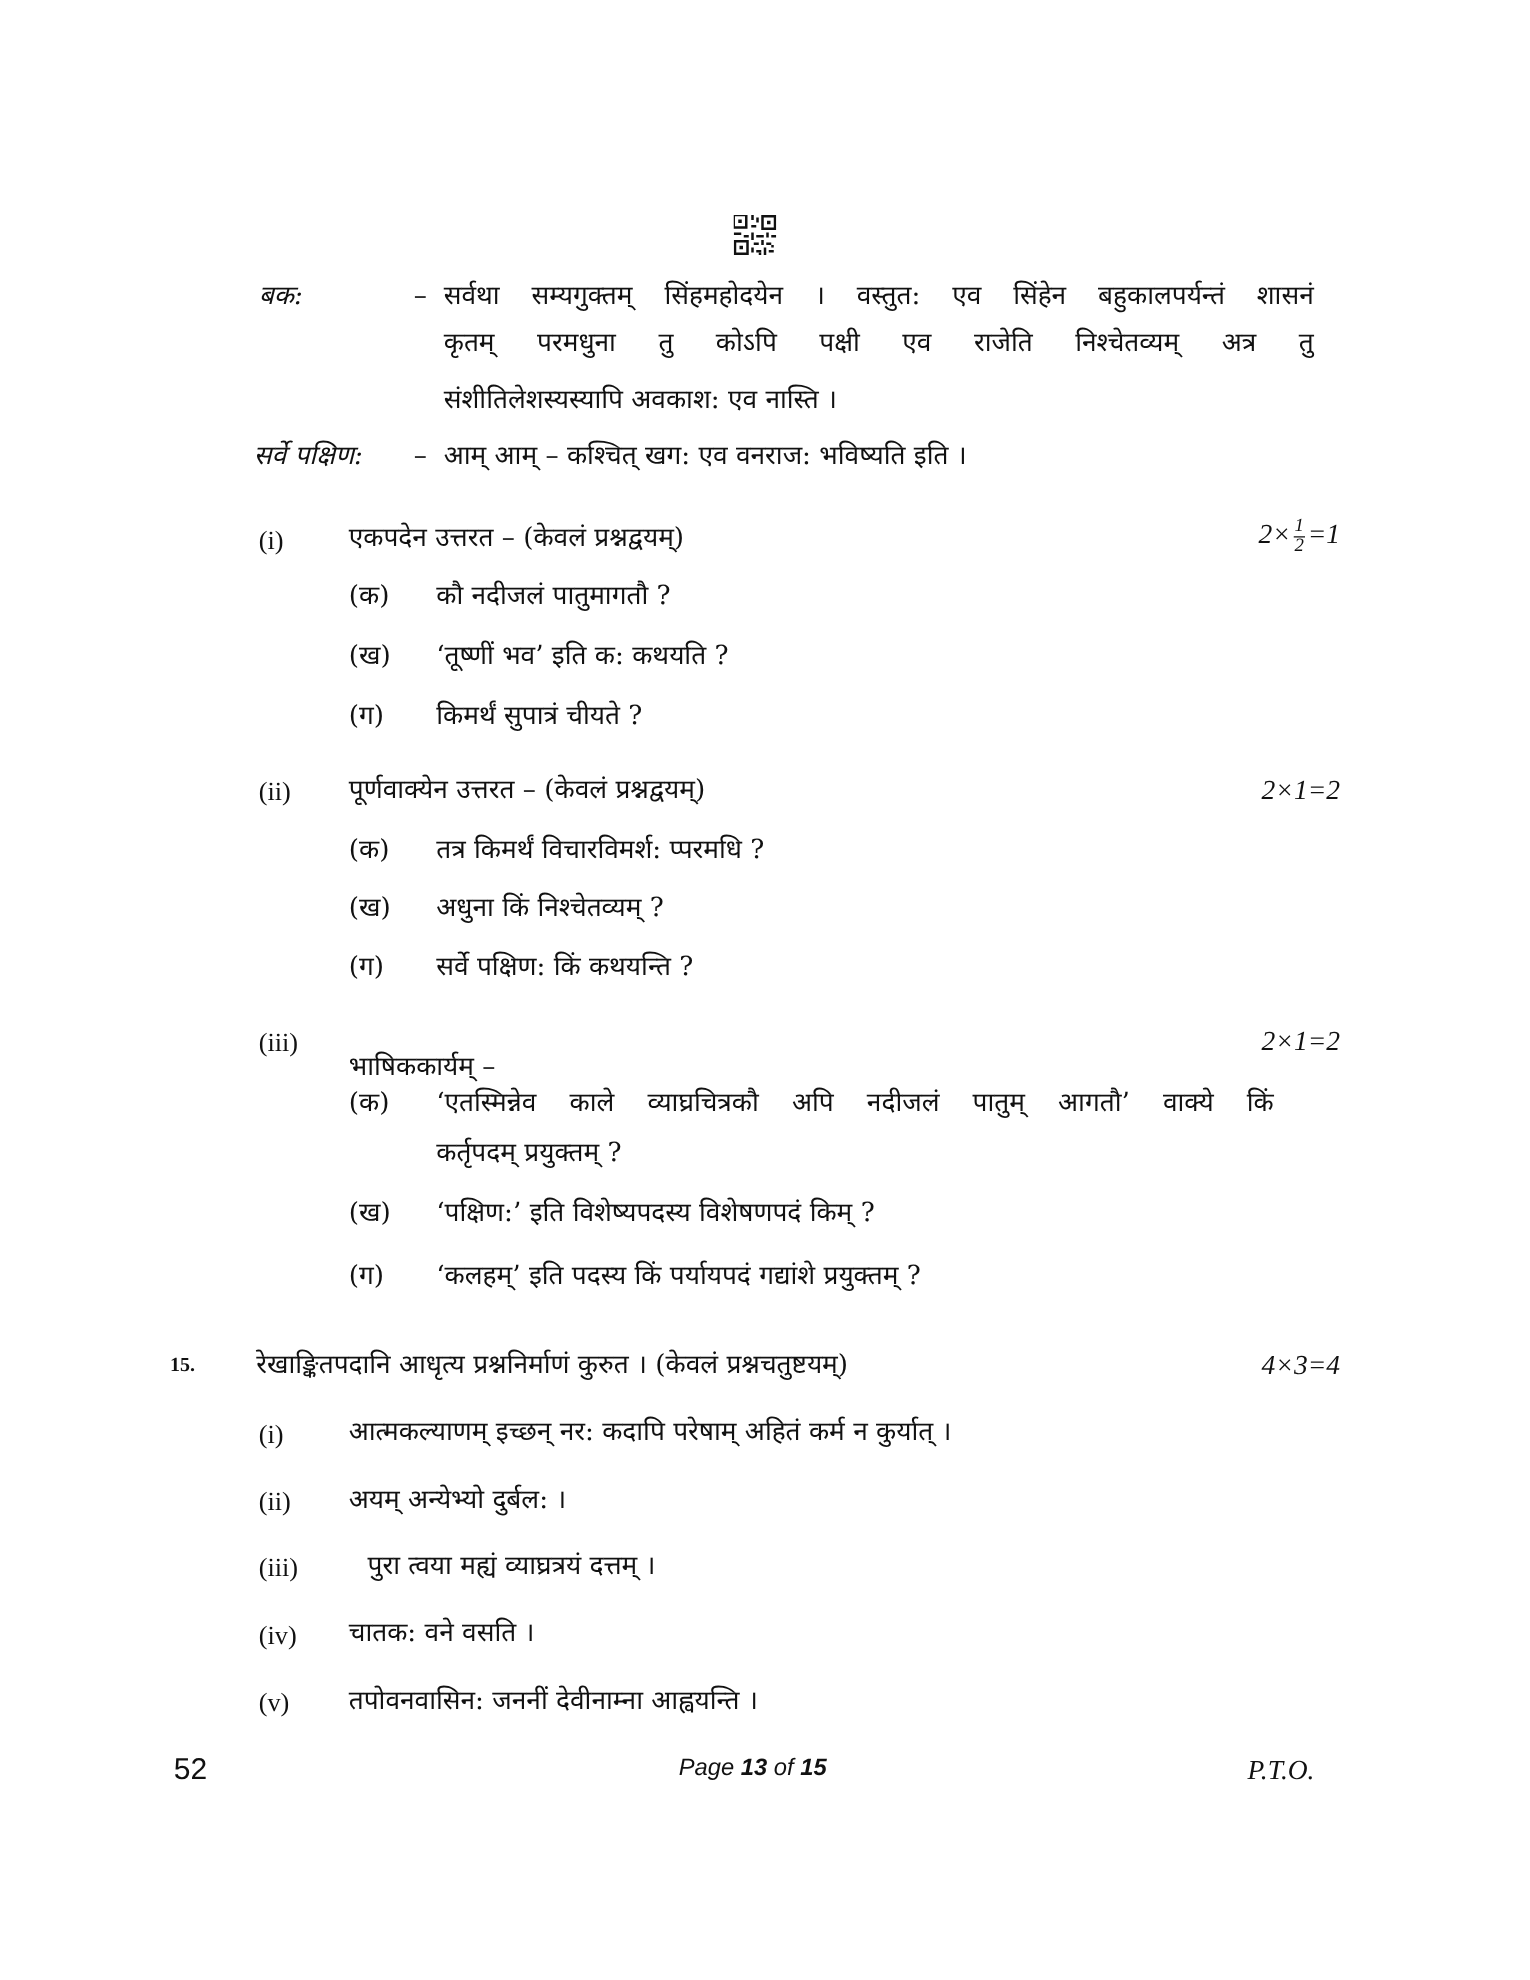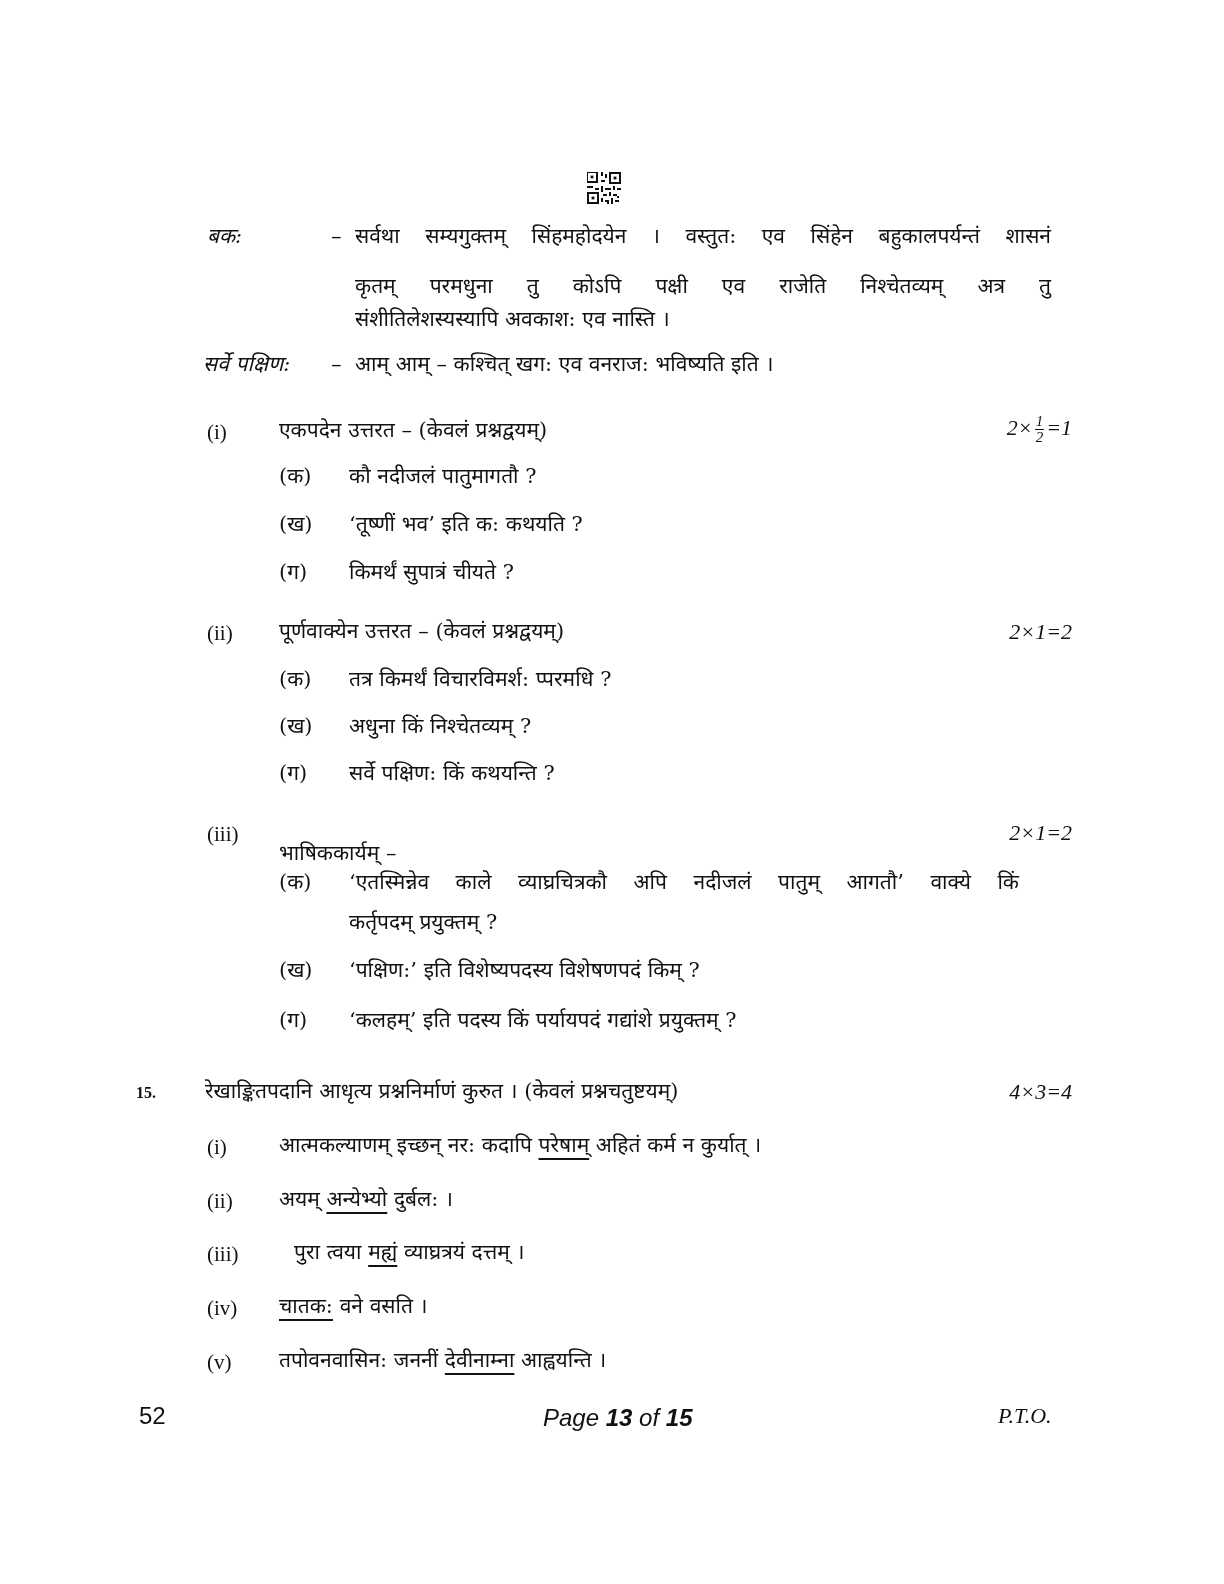--- a/index.html
+++ b/index.html
@@ -12,26 +12,26 @@
   .qr {
     left: 587px; top: 172px; width: 34px; height: 32px;
   }
   .dev { font-size: 21px; line-height: 28px; white-space: nowrap; text-align: right; }
   .speaker { font-style: italic; font-size: 21px; }
   .dash { font-size: 21px; }
   .just { text-align: justify; text-align-last: justify; white-space: normal; }
   .roman { font-family: "Liberation Serif", "DejaVu Serif", serif; font-size: 21px; }
   .marks { font-family: "Liberation Serif", "DejaVu Serif", serif; font-style: italic; font-size: 22px; text-align: right; white-space: nowrap; }
   .qnum { font-family: "Liberation Serif", serif; font-weight: bold; font-size: 16px; }
-  .u { text-decoration: underline; text-underline-offset: 6px; text-decoration-thickness: 2px; }
+  .u { text-underline-offset: 6px; text-decoration-thickness: 2px; }
   .frac { display: inline-block; vertical-align: middle; text-align: center; font-size: 15px; line-height: 15px; margin: 0 2px; }
   .frac .num { display: block; border-bottom: 1px solid #111; padding: 0 1px; }
   .frac .den { display: block; }
   .footer-left { font-family: "Liberation Sans", sans-serif; font-size: 24px; }
-  .footer-mid { font-family: "Liberation Sans", sans-serif; font-style: italic; font-size: 24px; }
+  .footer-mid { font-family: "Liberation Sans", sans-serif; font-style: italic; font-size: 19px; }
   .footer-mid b { font-weight: bold; }
   .footer-right { font-family: "Liberation Serif", serif; font-style: italic; font-size: 22px; }
 </style>
 </head>
 <body>
 
 <svg class="abs qr" viewBox="0 0 17 16" width="34" height="32">
   <rect x="0" y="0" width="5" height="5" fill="none" stroke="#111" stroke-width="1"></rect>
   <rect x="1.8" y="1.8" width="1.4" height="1.4" fill="#111"></rect>
   <rect x="11.5" y="0.5" width="5" height="5" fill="none" stroke="#111" stroke-width="1"></rect>
@@ -54,21 +54,21 @@
     <rect x="9" y="14" width="2" height="1" fill="#111"></rect>
   <rect x="12" y="13" width="1" height="3" fill="#111"></rect>
     <rect x="14" y="14" width="2" height="1" fill="#111"></rect>
   <rect x="15" y="12" width="1" height="1" fill="#111"></rect>
     <rect x="10" y="15" width="1" height="1" fill="#111"></rect>
 </svg>
 
 <div class="abs speaker dev" style="left:207px; top:222px;">बक:</div>
 <div class="abs dash dev" style="left:331px; top:222px;">–</div>
 <div class="abs dev just" style="left:355px; top:222px; width:696px;">सर्वथा सम्यगुक्तम् सिंहमहोदयेन । वस्तुत: एव सिंहेन बहुकालपर्यन्तं शासनं</div>
-<div class="abs dev just" style="left:355px; top:272px; width:696px;font-family:Liberation Serif, serif;">कृतम् परमधुना तु कोऽपि पक्षी एव राजेति निश्चेतव्यम् अत्र तु</div>
+<div class="abs dev just" style="left:355px; top:260px; width:696px;font-family:Liberation Serif, serif;">कृतम् परमधुना तु कोऽपि पक्षी एव राजेति निश्चेतव्यम् अत्र तु</div>
 <div class="abs dev" style="left:355px; top:305px;">संशीतिलेशस्यस्यापि अवकाश: एव नास्ति ।</div>
 
 <div class="abs speaker dev" style="left:203px; top:350px;">सर्वे पक्षिण:</div>
 <div class="abs dash dev" style="left:331px; top:350px;">–</div>
 <div class="abs dev" style="left:355px; top:350px;">आम् आम् – कश्चित् खग: एव वनराज: भविष्यति इति ।</div>
 
 <div class="abs roman dev" style="left:207px; top:418px;">(i)</div>
 <div class="abs dev" style="left:279px; top:416px;">एकपदेन उत्तरत – (केवलं प्रश्नद्वयम्)</div>
 <div class="abs marks" style="left:960px; top:414px; width:112px;">
   <span>2×</span><span class="frac"><span class="num">1</span><span class="den">2</span></span><span>=1</span>

